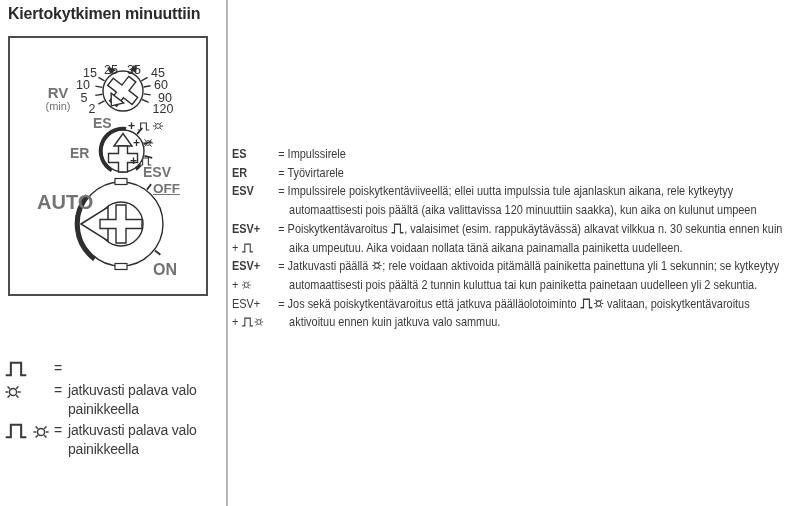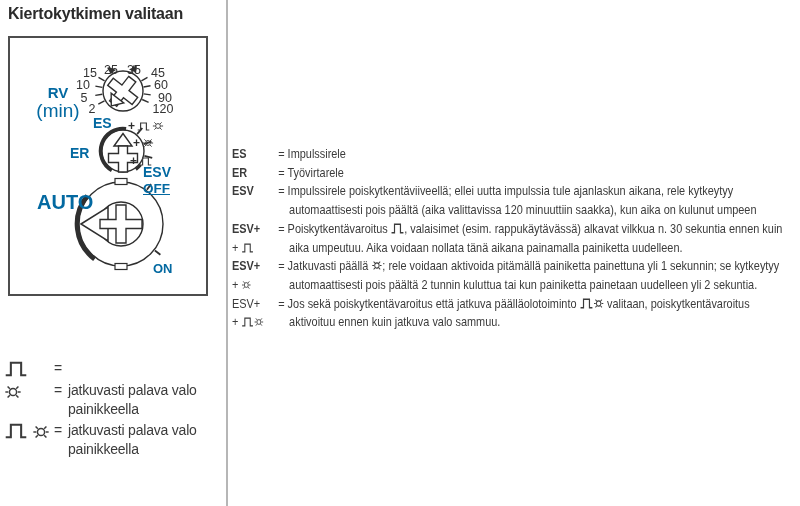--- a/index.html
+++ b/index.html
@@ -13,21 +13,21 @@
     letter-spacing:-0.2px;
   }
   .v-divider{position:absolute;left:226px;top:0;width:2px;height:506px;background:#b6b6b6;}
 
   
   .diagram-box{
     position:absolute;left:8px;top:36px;width:200px;height:260px;
     border:2px solid #4d4d4d;box-sizing:border-box;background:#fff;
   }
   .diagram-art{position:absolute;left:-2px;top:-2px;}
-  .dlabel{position:absolute;font-weight:bold;color:#0369a1;white-space:nowrap;}
+  .dlabel{position:absolute;font-weight:bold;color:#737373;white-space:nowrap;}
   .dlabel.reg{font-weight:normal;}
   .opt-row{position:absolute;display:flex;align-items:center;gap:2px;color:#2e2e2e;}
   .opt-plus{font-size:12px;font-weight:bold;line-height:1;}
 
   
   .sym{display:inline-block;color:#3b3b3b;vertical-align:-1px;}
   .opt-row .sym-pulse{width:13px;height:9px;}
   .opt-row .sym-lamp{width:12px;height:12px;vertical-align:-2px;}
   .legend-sym .sym-pulse{width:24px;height:16px;}
   .legend-sym .sym-lamp{width:18px;height:18px;}
@@ -55,21 +55,21 @@
   .def-label{width:55px;flex:none;}
   .def-label .lbl-line{white-space:nowrap;}
   .def-label .b{font-weight:bold;}
   .def-body{flex:1;padding-left:13px;text-indent:-13px;}
 </style>
 </head>
 <body>
 
 <div class="canvas">
 
-  <div class="page-title">Kiertokytkimen valitaan</div>
+  <div class="page-title">Kiertokytkimen minuuttiin</div>
   <div class="v-divider"></div>
 
   <div class="diagram-box">
     <svg class="diagram-art" width="200" height="260" viewBox="0 0 200 260" fill="none" stroke="#2f2f2f" stroke-width="1.4">
 
       <g>
         <circle cx="115" cy="55" r="20"></circle>
         <g id="rv-scale">
             <line x1="96.5" y1="64.9" x2="90.3" y2="68.1"></line>
             <text x="84" y="77.3" text-anchor="middle" font-size="12.5" fill="#333333" stroke="none">2</text>
@@ -126,21 +126,21 @@
         <rect x="107" y="227.5" width="12" height="6" fill="#ffffff" stroke-width="1.2"></rect>
         <circle cx="113" cy="188" r="22"></circle>
         <g>
           <path d="M73,188 L100,171 L100,205 Z" fill="#ffffff" stroke-width="1.5"></path>
           <path d="M108,169 h10 v14.5 h16 v9 h-16 v14.5 h-10 v-14.5 h-16 v-9 h16 z" fill="#ffffff"></path>
         </g>
       </g>
     </svg>
 
     <div class="dlabel" style="left:28px;top:46px;width:40px;text-align:center;font-size:15px;">RV</div>
-    <div class="dlabel reg" style="left:22px;top:62px;width:52px;text-align:center;font-size:19px;">(min)</div>
+    <div class="dlabel reg" style="left:22px;top:62px;width:52px;text-align:center;font-size:11px;">(min)</div>
 
     <div class="dlabel" style="left:83px;top:77px;font-size:14px;">ES</div>
     <div class="dlabel" style="left:60px;top:107px;font-size:14px;">ER</div>
     <div class="dlabel" style="left:133px;top:126px;font-size:14px;">ESV</div>
     <div id="mode-options">
         <div class="opt-row" style="left: 118px; top: 82px;">
           <span class="opt-plus">+</span>
           <svg class="sym sym-pulse" fill="none" stroke="currentColor" viewBox="0 0 20 14">
             <path d="M1,12.5 H5.5 V1.5 H14.5 V12.5 H19" stroke-width="1.8"></path>
           </svg>
@@ -168,22 +168,22 @@
         </div>
         <div class="opt-row" style="left: 120px; top: 117px;">
           <span class="opt-plus">+</span>
           <svg class="sym sym-pulse" fill="none" stroke="currentColor" viewBox="0 0 20 14">
             <path d="M1,12.5 H5.5 V1.5 H14.5 V12.5 H19" stroke-width="1.8"></path>
           </svg>
         </div>
       </div>
 
     <div class="dlabel" style="left:27px;top:153px;font-size:20px;">AUTO</div>
-    <div class="dlabel" style="left:133px;top:143px;font-size:13.5px;text-decoration:underline;">OFF</div>
-    <div class="dlabel" style="left:143px;top:223px;font-size:13px;">ON</div>
+    <div class="dlabel" style="left:143px;top:143px;font-size:13.5px;text-decoration:underline;">OFF</div>
+    <div class="dlabel" style="left:143px;top:223px;font-size:16px;">ON</div>
   </div>
 
   <div class="legend" id="legend-items">
       <div class="legend-row">
         <div class="legend-sym">
           <svg class="sym sym-pulse" fill="none" stroke="currentColor" viewBox="0 0 20 14">
             <path d="M1,12.5 H5.5 V1.5 H14.5 V12.5 H19" stroke-width="1.8"></path>
           </svg>
         </div>
         <div class="legend-eq">=</div>

